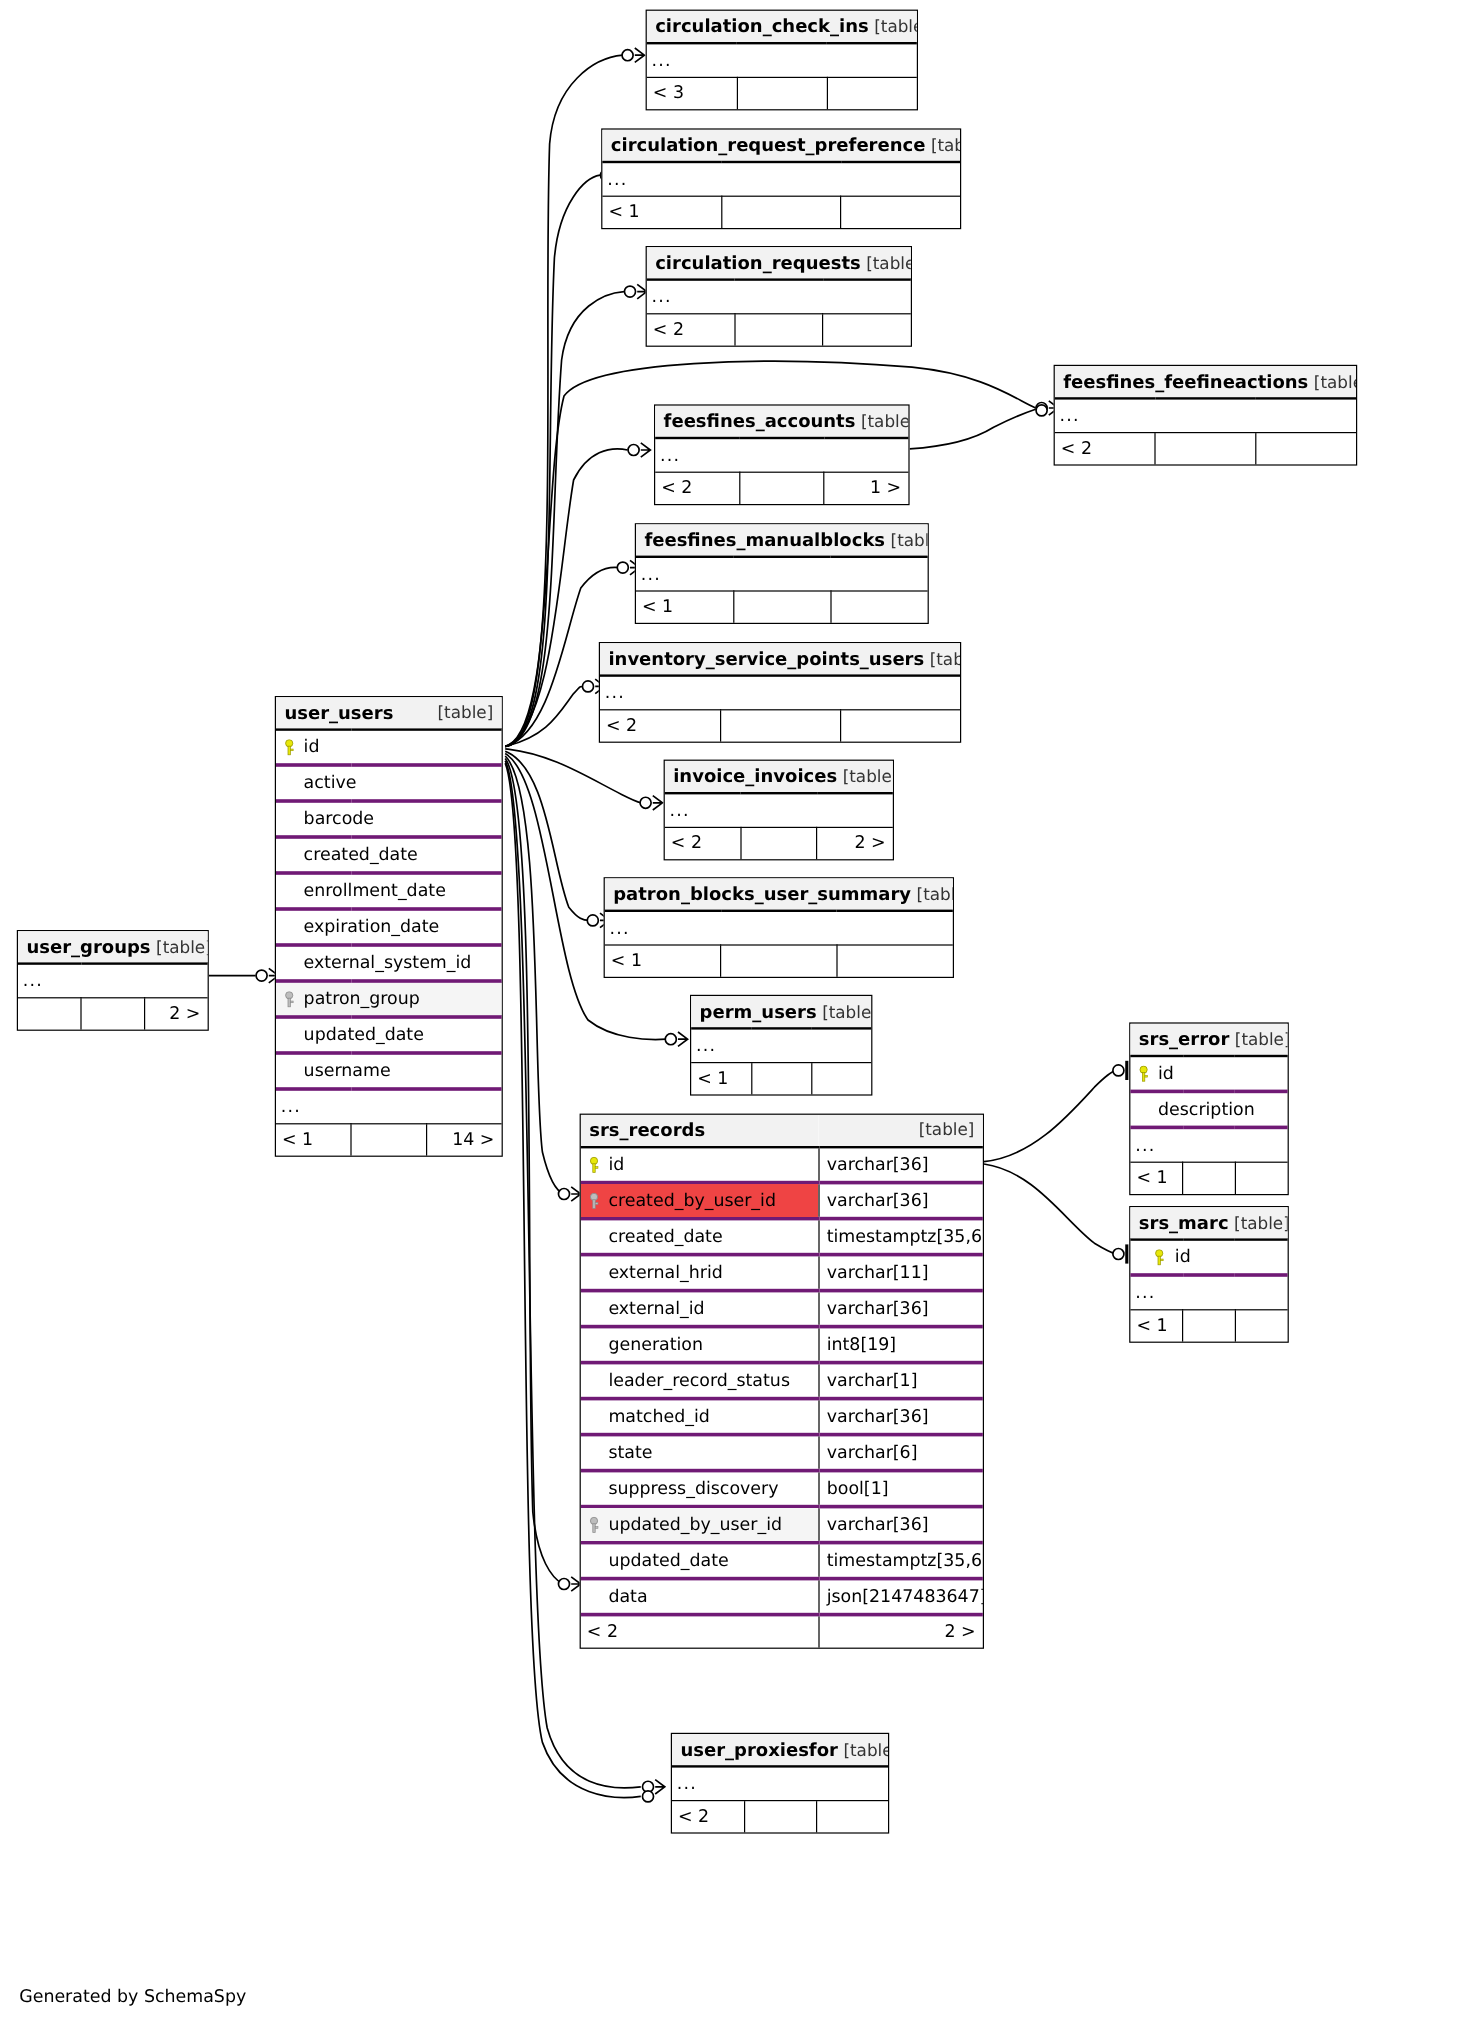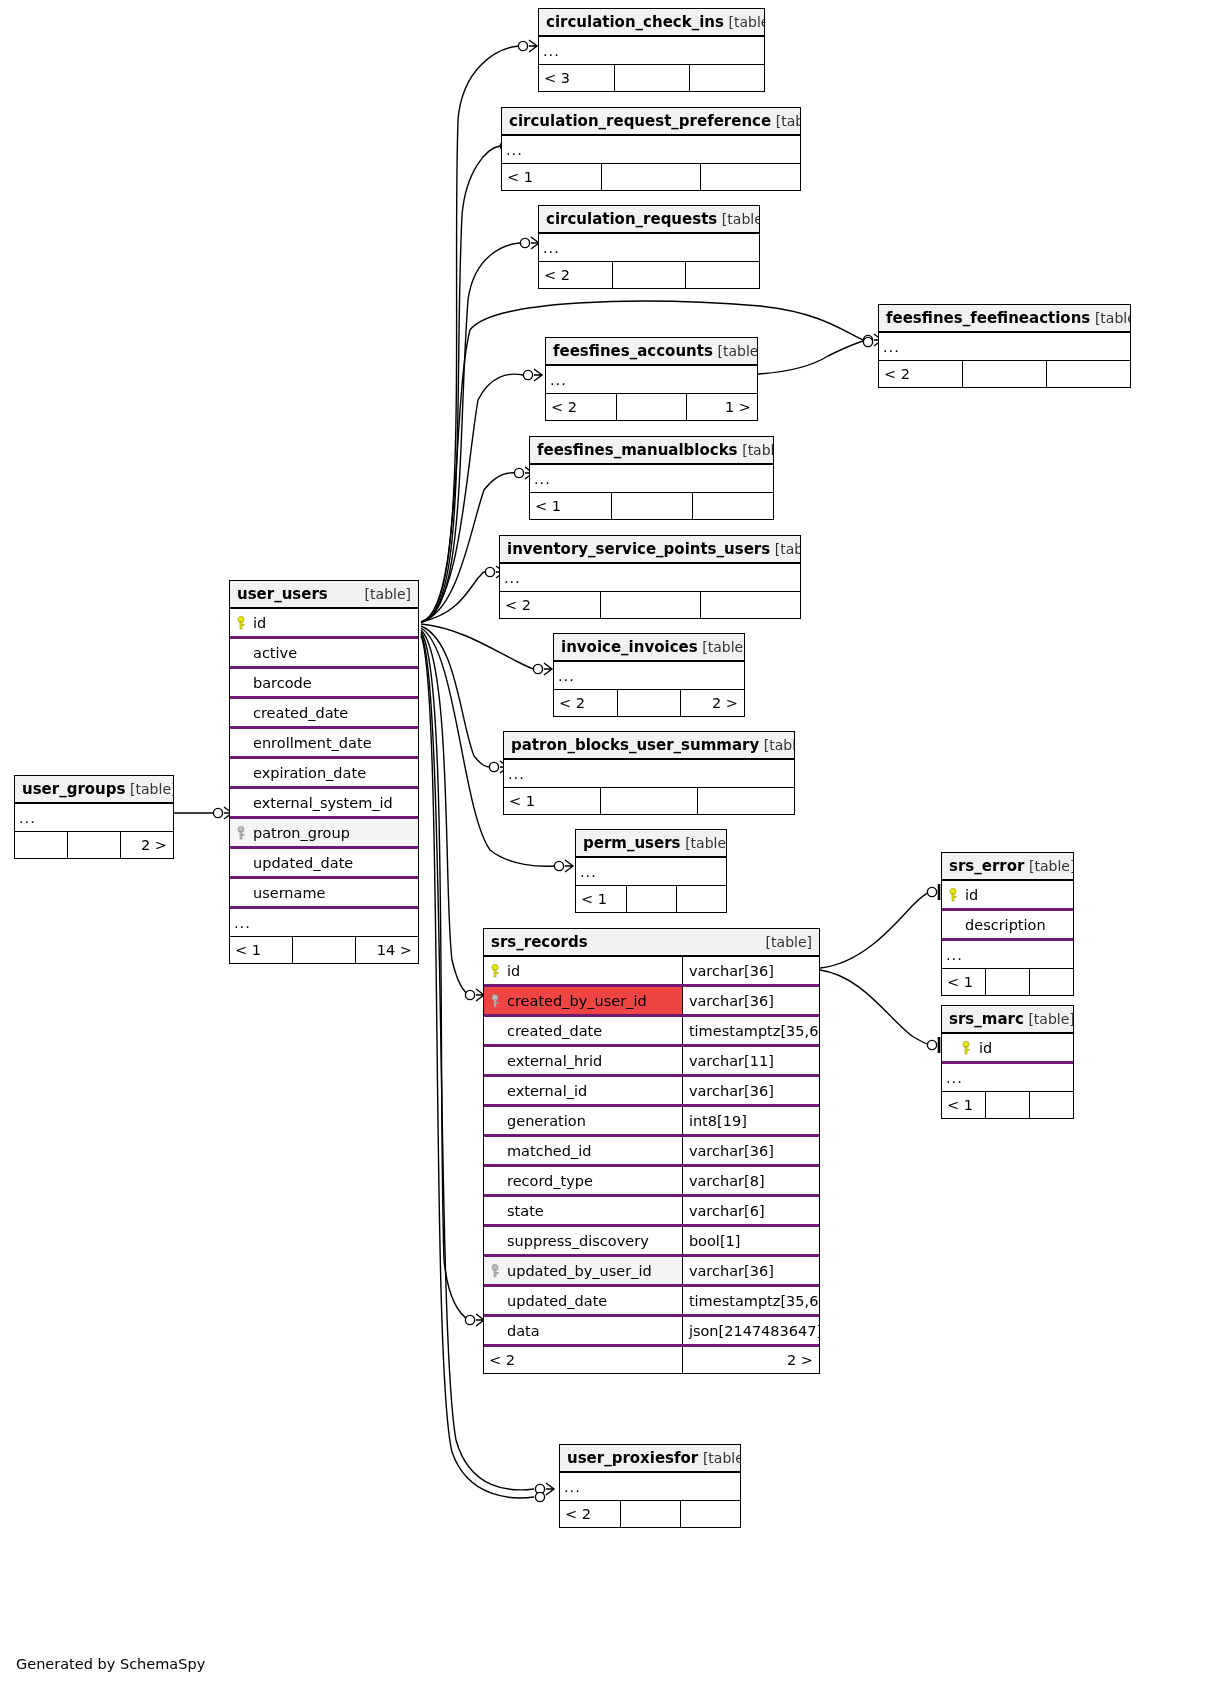--- a/index.html
+++ b/index.html
@@ -510,26 +510,26 @@
     </tr>
     <tr class="col">
       <td class="cname"><span>external_id</span></td>
       <td class="ctype"><span>varchar[36]</span></td>
     </tr>
     <tr class="col">
       <td class="cname"><span>generation</span></td>
       <td class="ctype"><span>int8[19]</span></td>
     </tr>
     <tr class="col">
+      <td class="cname"><span>leader_record_status</span></td>
+      <td class="ctype"><span>varchar[1]</span></td>
+    </tr>
+    <tr class="col">
       <td class="cname"><span>matched_id</span></td>
       <td class="ctype"><span>varchar[36]</span></td>
-    </tr>
-    <tr class="col">
-      <td class="cname"><span>record_type</span></td>
-      <td class="ctype"><span>varchar[8]</span></td>
     </tr>
     <tr class="col">
       <td class="cname"><span>state</span></td>
       <td class="ctype"><span>varchar[6]</span></td>
     </tr>
     <tr class="col">
       <td class="cname"><span>suppress_discovery</span></td>
       <td class="ctype"><span>bool[1]</span></td>
     </tr>
 

